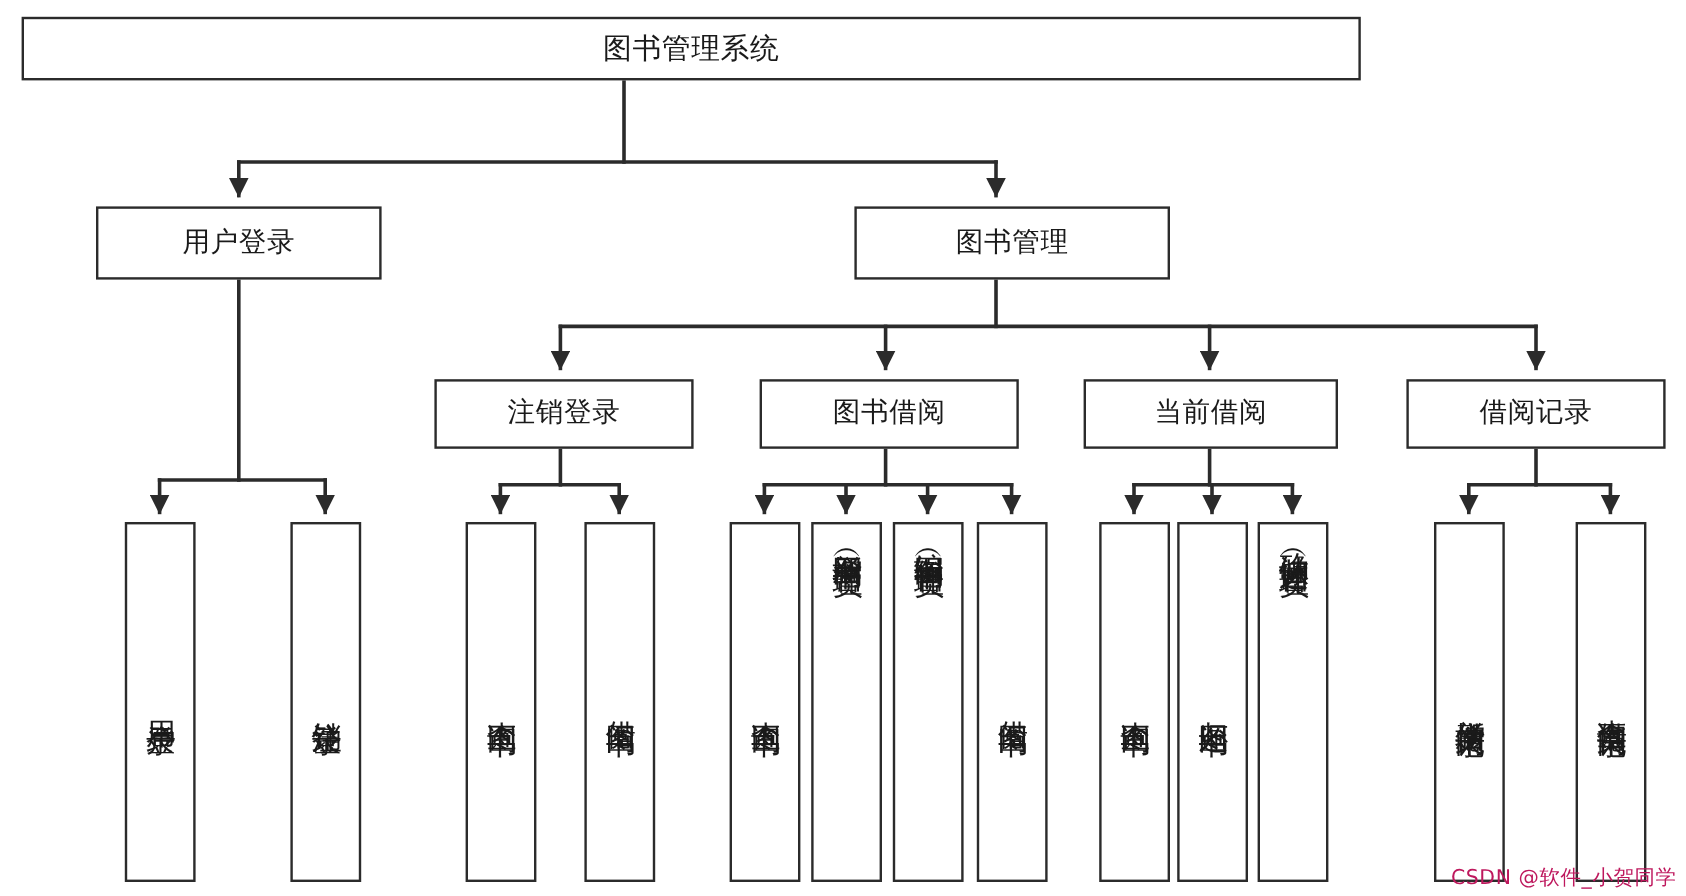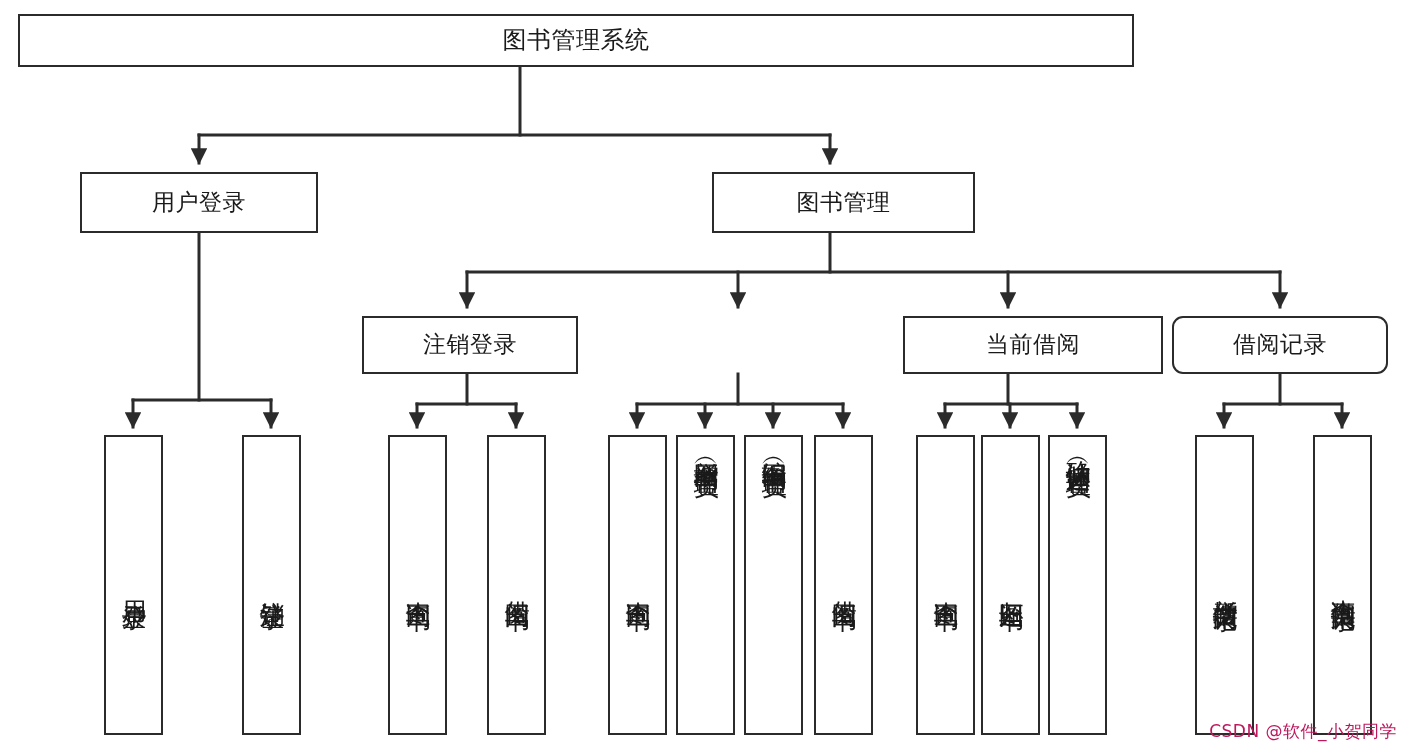--- a/index.html
+++ b/index.html
@@ -145,24 +145,27 @@
   <div class="node horiz" style="left:80px; top:172px; width:238px; height:61px;">
     <span class="label">用户登录</span>
   </div>
   <div class="node horiz" style="left:712px; top:172px; width:263px; height:61px;">
     <span class="label">图书管理</span>
   </div>
 
   <div class="node horiz" style="left:362px; top:316px; width:216px; height:58px;">
     <span class="label">注销登录</span>
   </div>
-  <div class="node horiz" style="left:903px; top:316px; width:260px; height:58px;">
+  <div class="node horiz" style="left:633px; top:316px; width:216px; height:58px;">
+    <span class="label">图书借阅</span>
+  </div>
+  <div class="node horiz" style="left:903px; top:316px; width:212px; height:58px;">
     <span class="label">当前借阅</span>
   </div>
-  <div class="node horiz" style="left:1172px; top:316px; width:216px; height:58px;border-radius:11px;">
+  <div class="node horiz" style="left:1172px; top:316px; width:216px; height:58px;">
     <span class="label">借阅记录</span>
   </div>
 
   <div class="node vert mid-text" style="left:104px; top:435px; width:59px; height:300px;">
     <span class="label">用户登录</span>
   </div>
   <div class="node vert mid-text" style="left:242px; top:435px; width:59px; height:300px;">
     <span class="label">注销登录</span>
   </div>
 

